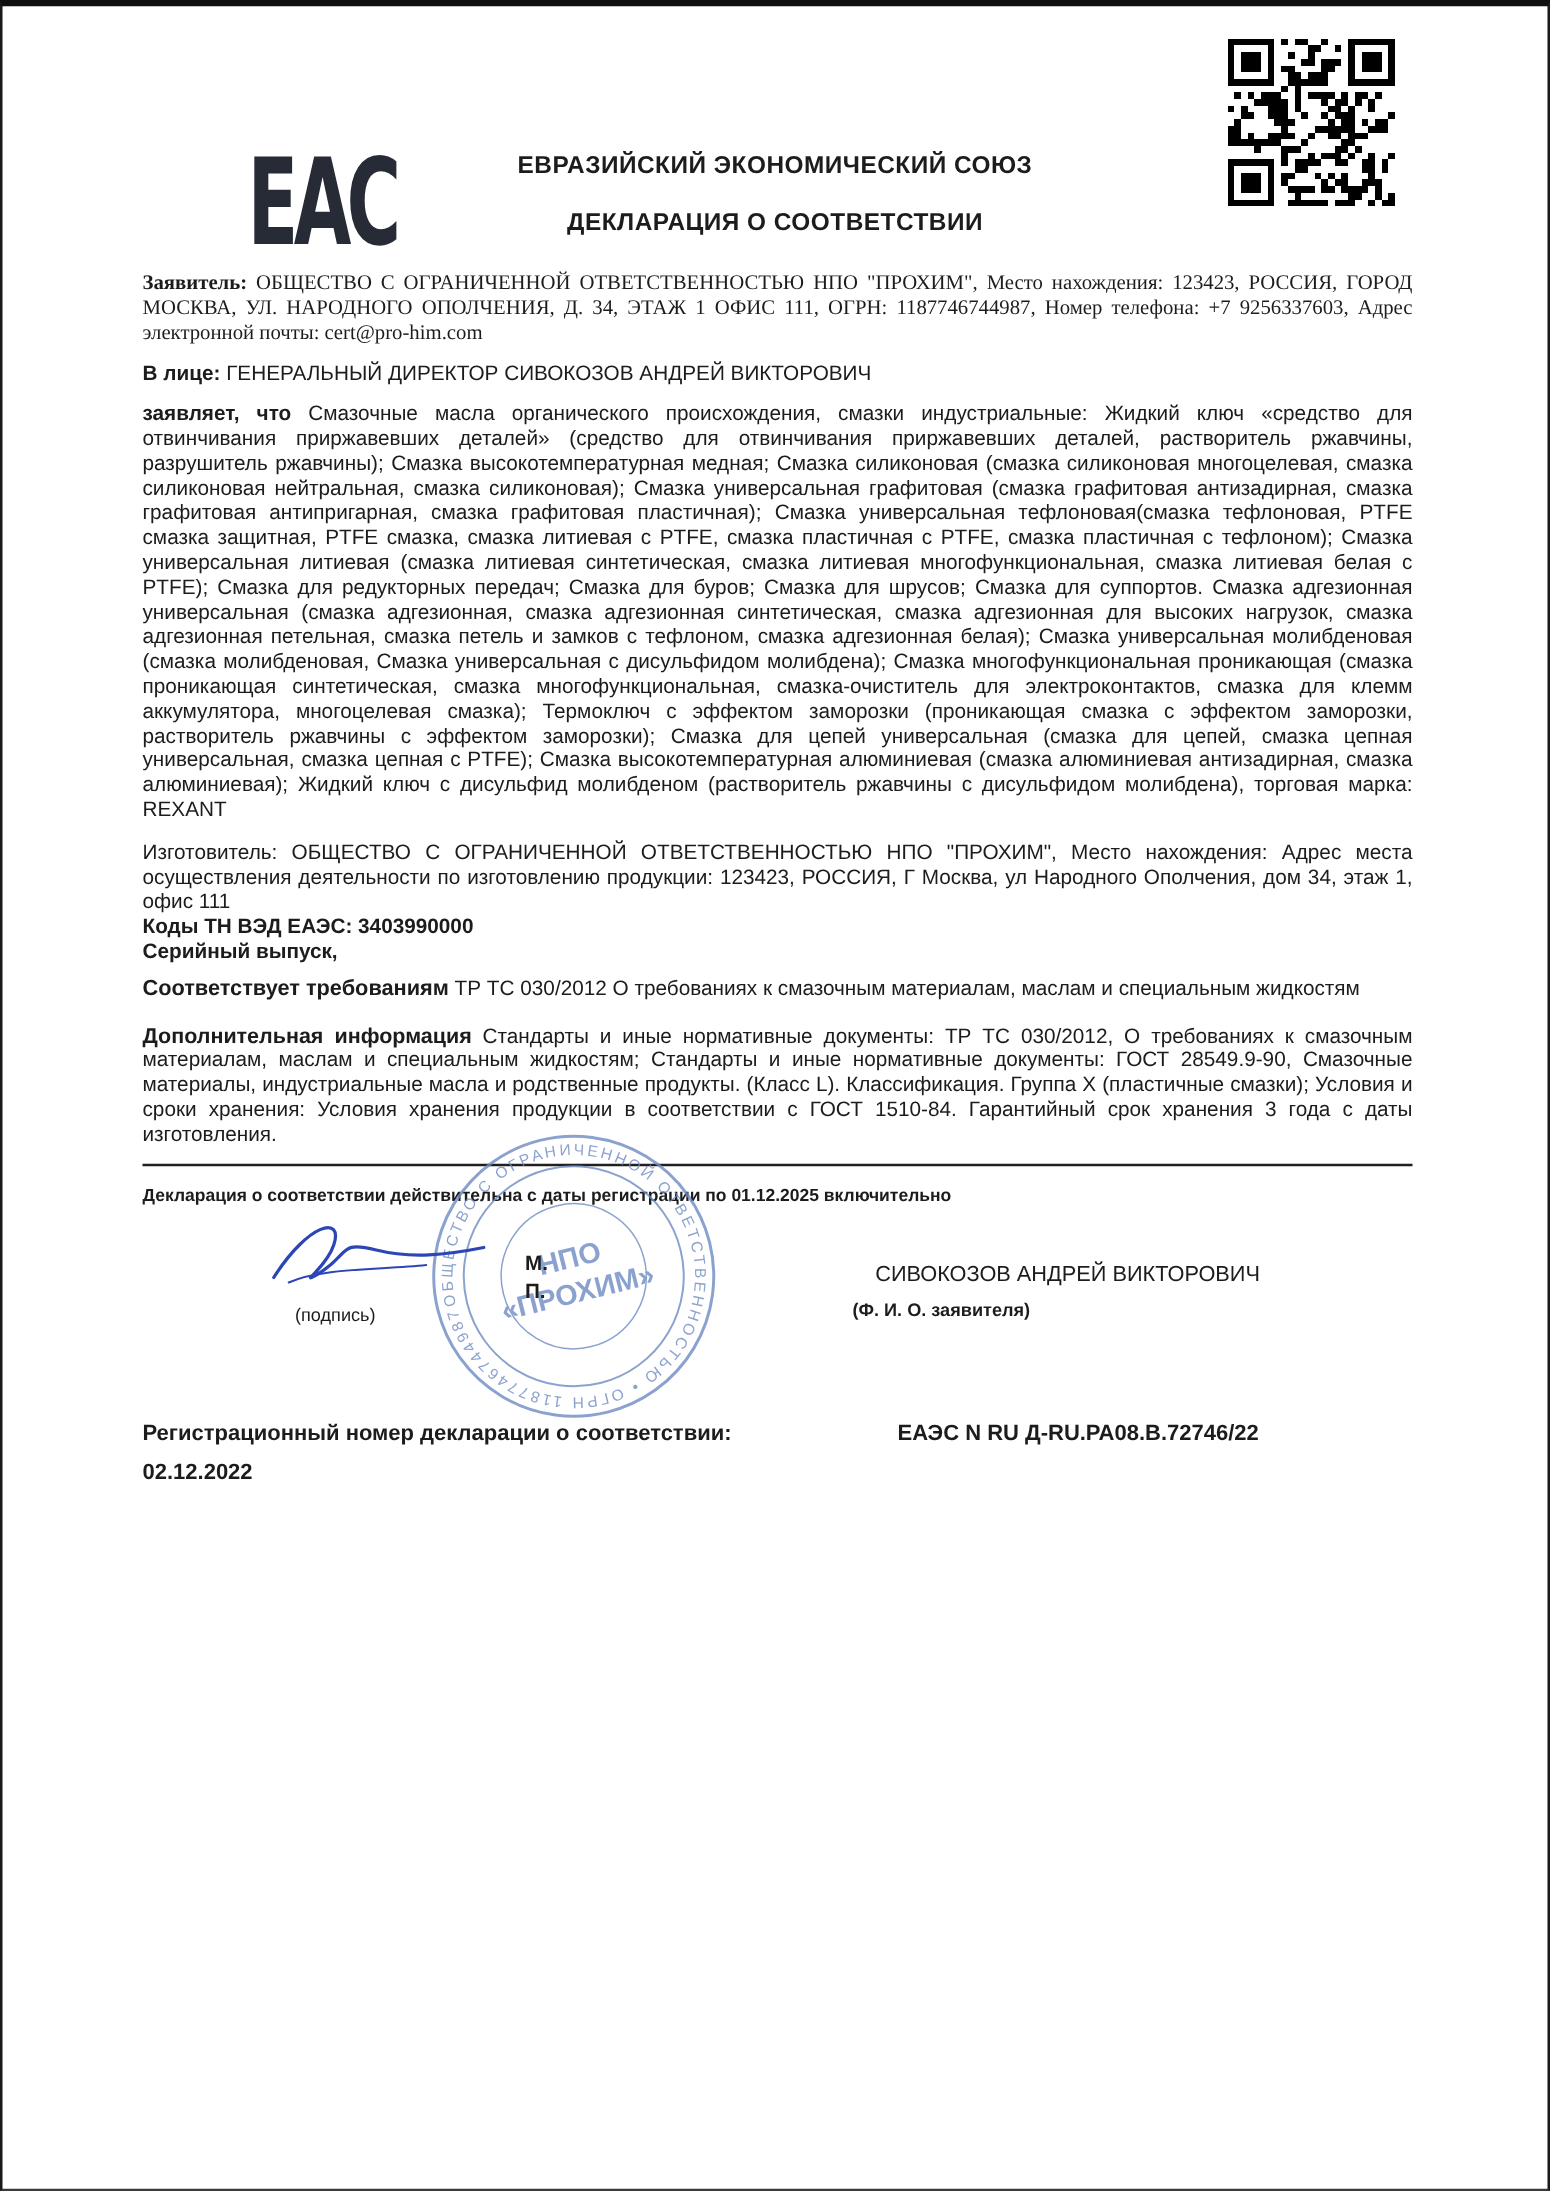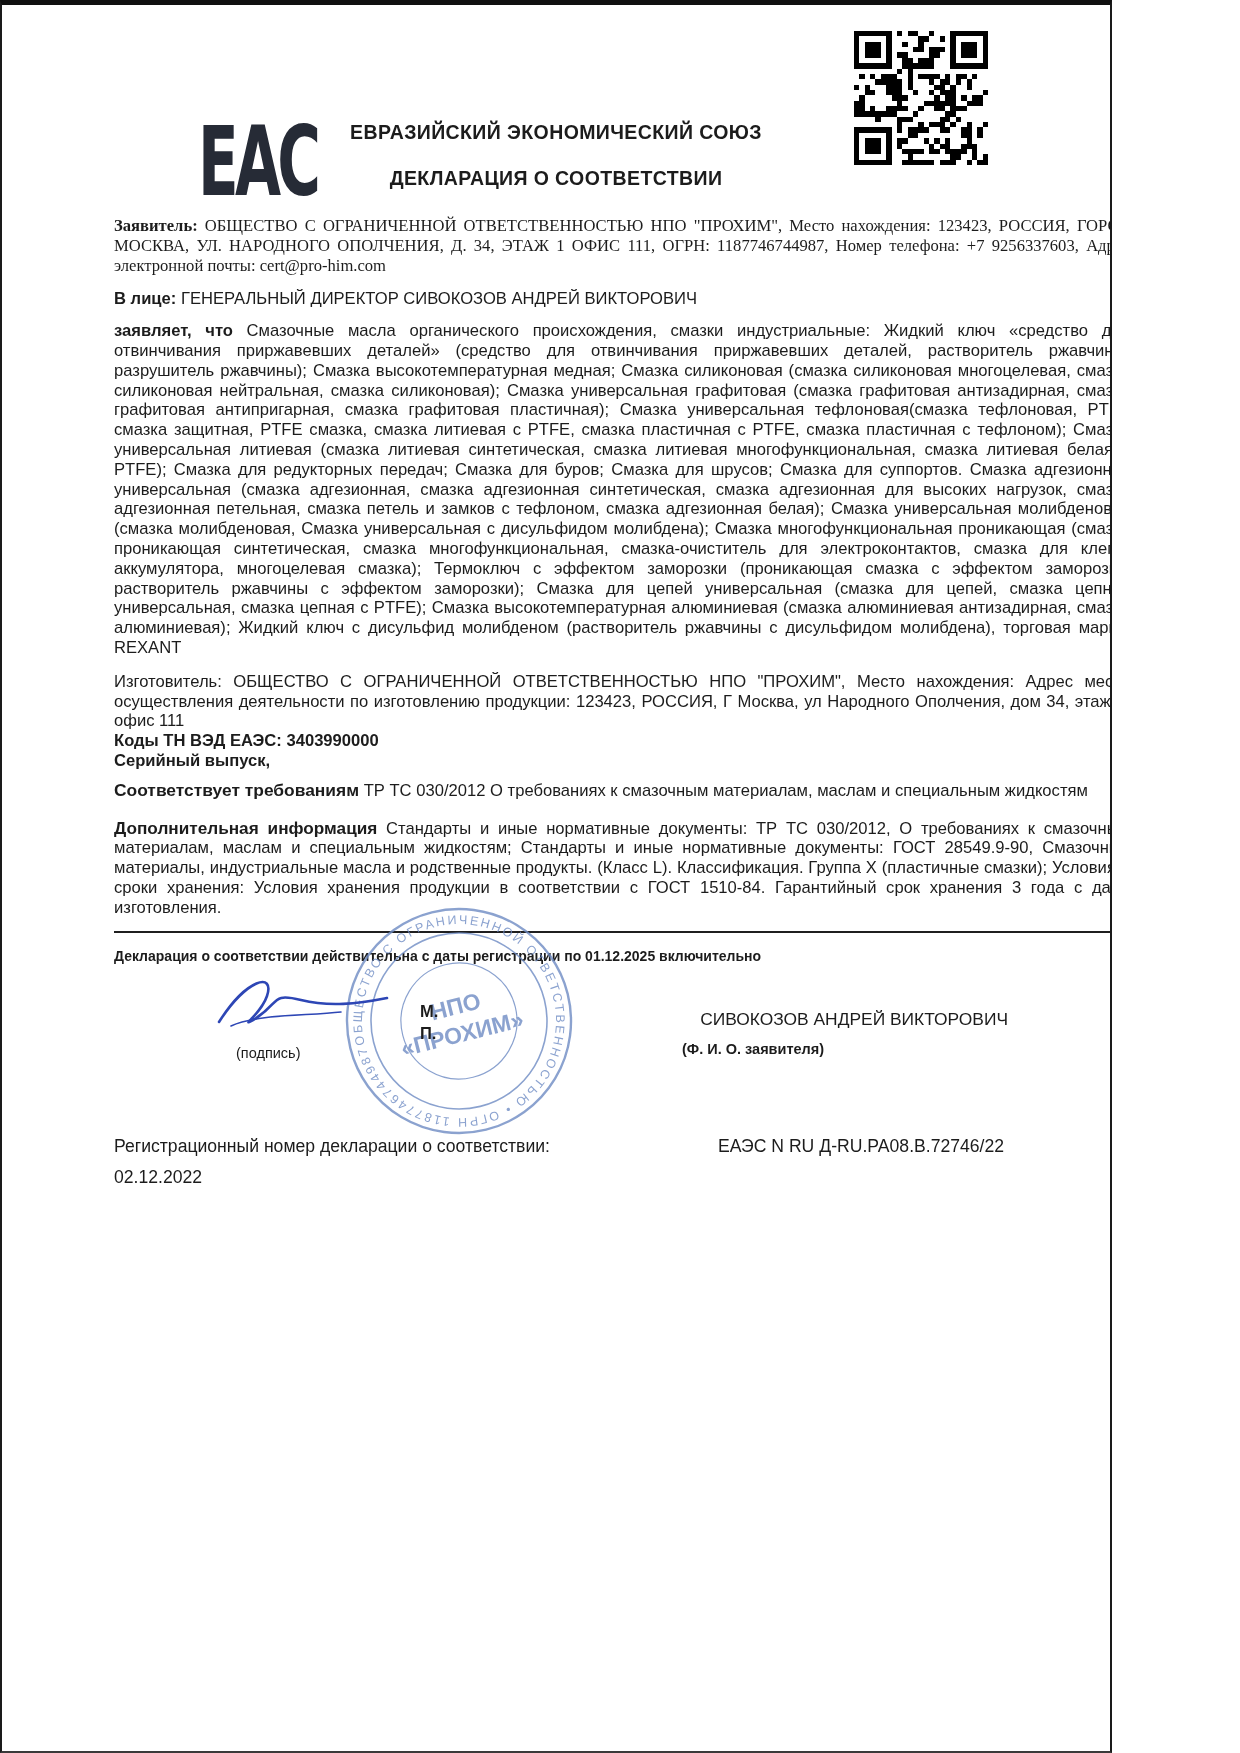--- a/index.html
+++ b/index.html
@@ -1,19 +1,19 @@
 <!DOCTYPE html>
 <html lang="ru"><head>
 <meta charset="utf-8">
 <style>
   * { margin:0; padding:0; box-sizing:border-box; }
   html,body { background:#ffffff; }
   body { width:1240px; font-family:"Liberation Sans", sans-serif; }
   .page {
-    position:relative; width:1112px; height:1753px; background:#fff;
+    position:relative; width:1240px; height:1753px; background:#fff;
     color:#1c1c1c; overflow:hidden;
     border-top:5px solid #101010; border-left:2px solid #1a1a1a;
     border-right:2px solid #1a1a1a; border-bottom:2px solid #3a3a3a;
   }
   
   .qr { position:absolute; top:26px; right:122px; width:134px; height:134px; }
   .qr svg { width:100%; height:100%; shape-rendering:crispEdges; }
   
   .eac {
     position:absolute; top:118px; left:196px;
@@ -46,21 +46,21 @@
   .sign-caption { position:absolute; left:122px; top:70px; font-size:14.5px; z-index:3; }
   .mp { position:absolute; left:306px; top:26px; font-weight:bold; font-size:16.5px; line-height:22px; z-index:4; }
   .stamp {
     position:absolute; left:226px; top:-72px; width:238px; height:238px;
     color:#7d96c9; opacity:0.8; transform:rotate(-14deg); z-index:2;
   }
   .stamp text { fill:#6f8cc4; font-family:"Liberation Sans", sans-serif; }
   .fio { position:absolute; left:474px; top:36px; width:420px; font-size:17.4px; z-index:3;text-align:right; }
   .fio-caption { position:absolute; left:568px; top:66px; font-size:14.5px; font-weight:bold; z-index:3; }
   
-  .reg-row { display:flex; font-weight:normal; font-size:17.6px; margin-top:11px; }
+  .reg-row { display:flex; font-weight:bold; font-size:17.6px; margin-top:11px; }
   .reg-row .lab { width:604px; }
   .reg-row .val { flex:1; }
 </style>
 </head>
 <body>
 
 <div class="page">
 
   <div class="qr">
     <svg viewBox="0 0 25 25" fill="#000">

